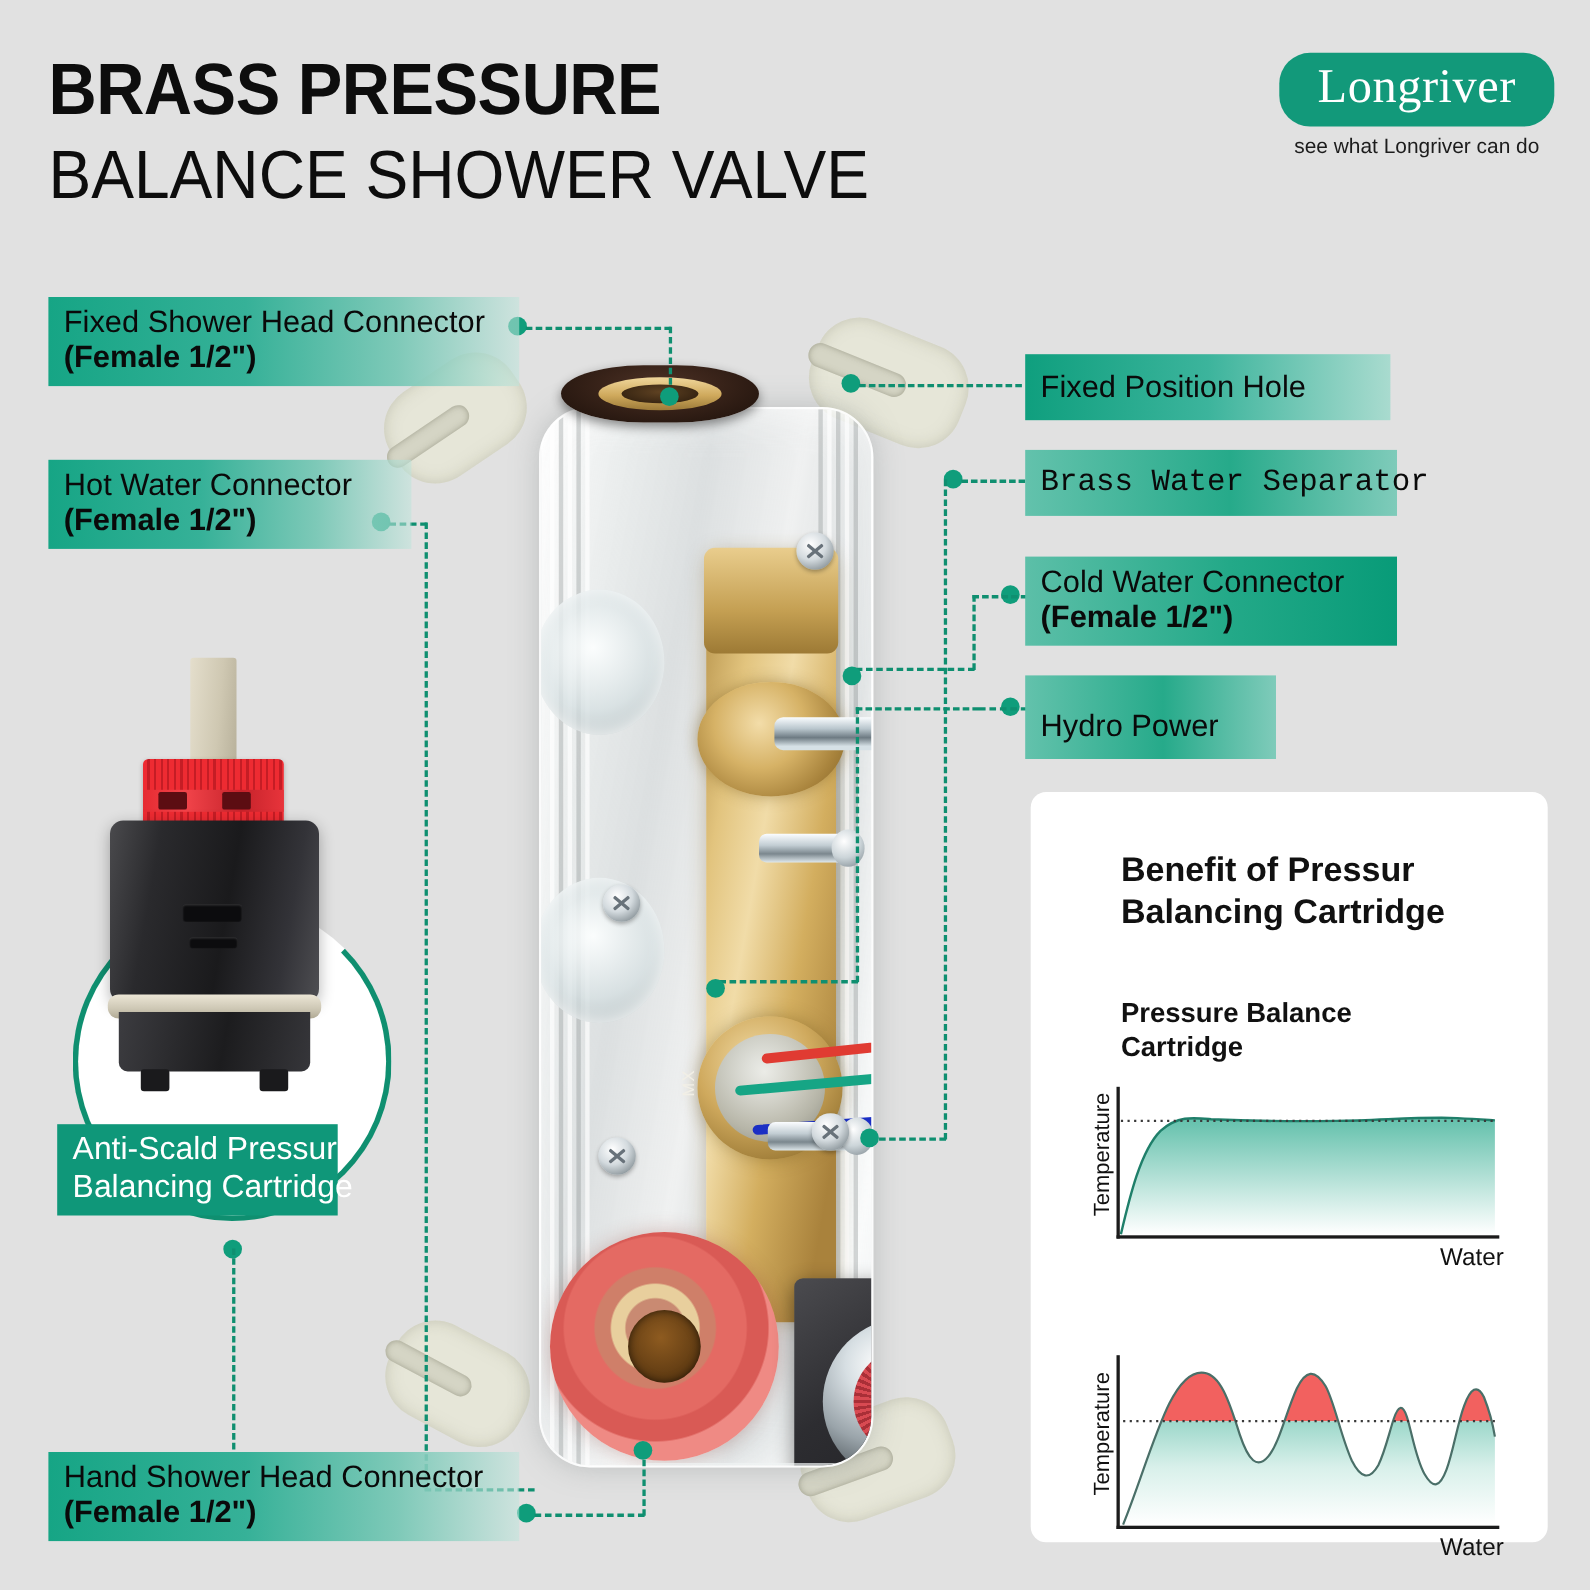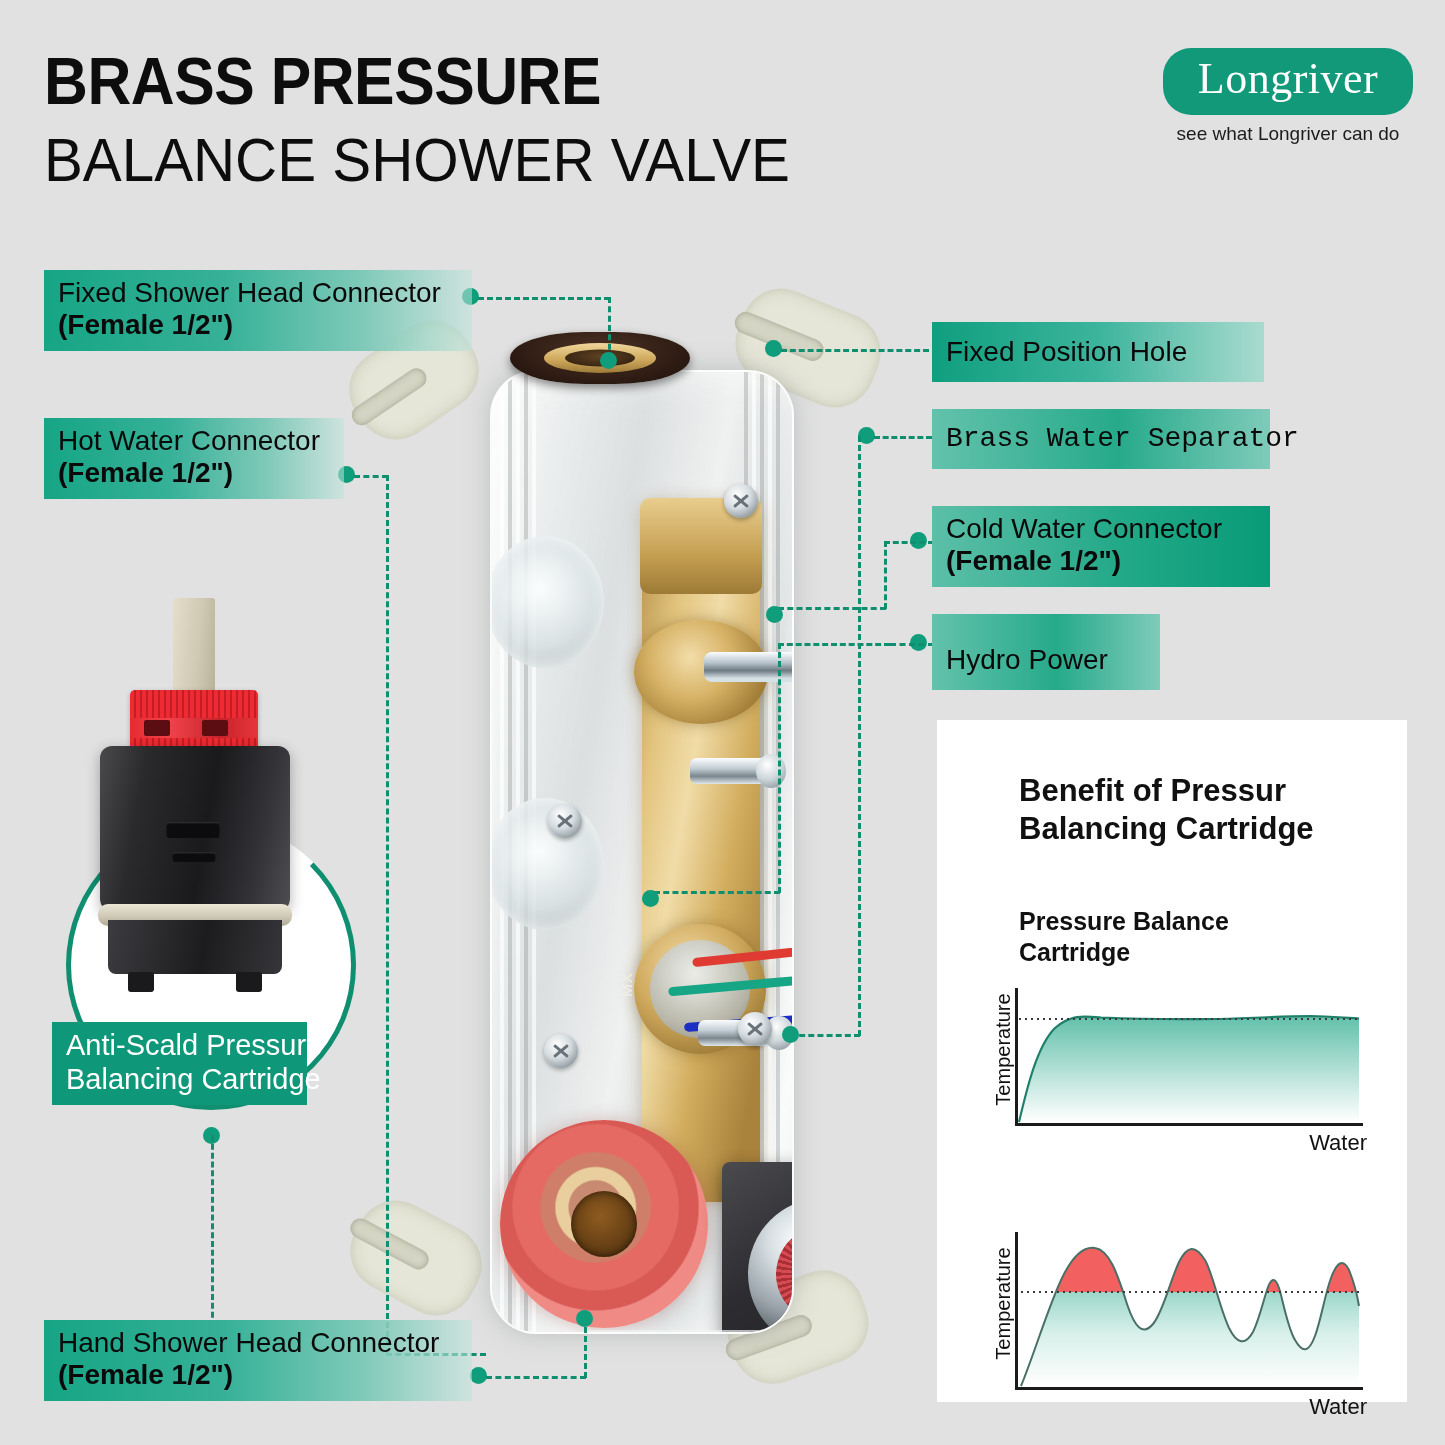--- a/index.html
+++ b/index.html
@@ -228,20 +228,21 @@
   .cart-base{
     position:absolute;left:48px;top:334px;width:174px;height:54px;border-radius:0 0 8px 8px;
     background:linear-gradient(100deg,#3c3c40,#1c1c1e 55%,#36363a);
   }
   .cart-base .tab{position:absolute;bottom:-18px;width:26px;height:20px;border-radius:3px;background:#1a1a1c;}
 
   
   .panel{
     position:absolute;left:937px;top:720px;width:470px;height:682px;
     background:#ffffff;
+    border-radius:14px;
   }
   .panel-title{
     position:absolute;left:82px;top:52px;width:370px;
     font-size:31px;font-weight:bold;color:#111;line-height:1.22;
   }
   .chart-sub{
     position:absolute;font-size:25px;font-weight:bold;color:#111;line-height:1.22;
   }
   .chart{position:absolute;}
   .chart .yaxis{
@@ -415,21 +416,21 @@
   <div class="vline" style="left:778px;top:643px;height:250px;"></div>
   <div class="hline" style="left:778px;top:643px;width:112px;"></div>
   <div class="hline" style="left:654px;top:891px;width:126px;"></div>
   <div class="dot" style="left:642px;top:890px;"></div>
 
   <div class="lbl left" style="left:44px;top:270px;width:428px;">
     <div class="t1">Fixed Shower Head Connector</div>
     <div class="t2">(Female 1/2")</div>
   </div>
 
-  <div class="lbl left" style="left:44px;top:418px;width:300px;">
+  <div class="lbl left" style="left:44px;top:418px;width:330px;">
     <div class="t1">Hot Water Connector</div>
     <div class="t2">(Female 1/2")</div>
   </div>
 
   <div class="lbl solid" style="left:52px;top:1022px;width:255px;">
     <div class="t1">Anti-Scald Pressure</div>
     <div class="t1">Balancing Cartridge</div>
   </div>
 
   <div class="lbl left" style="left:44px;top:1320px;width:428px;">

